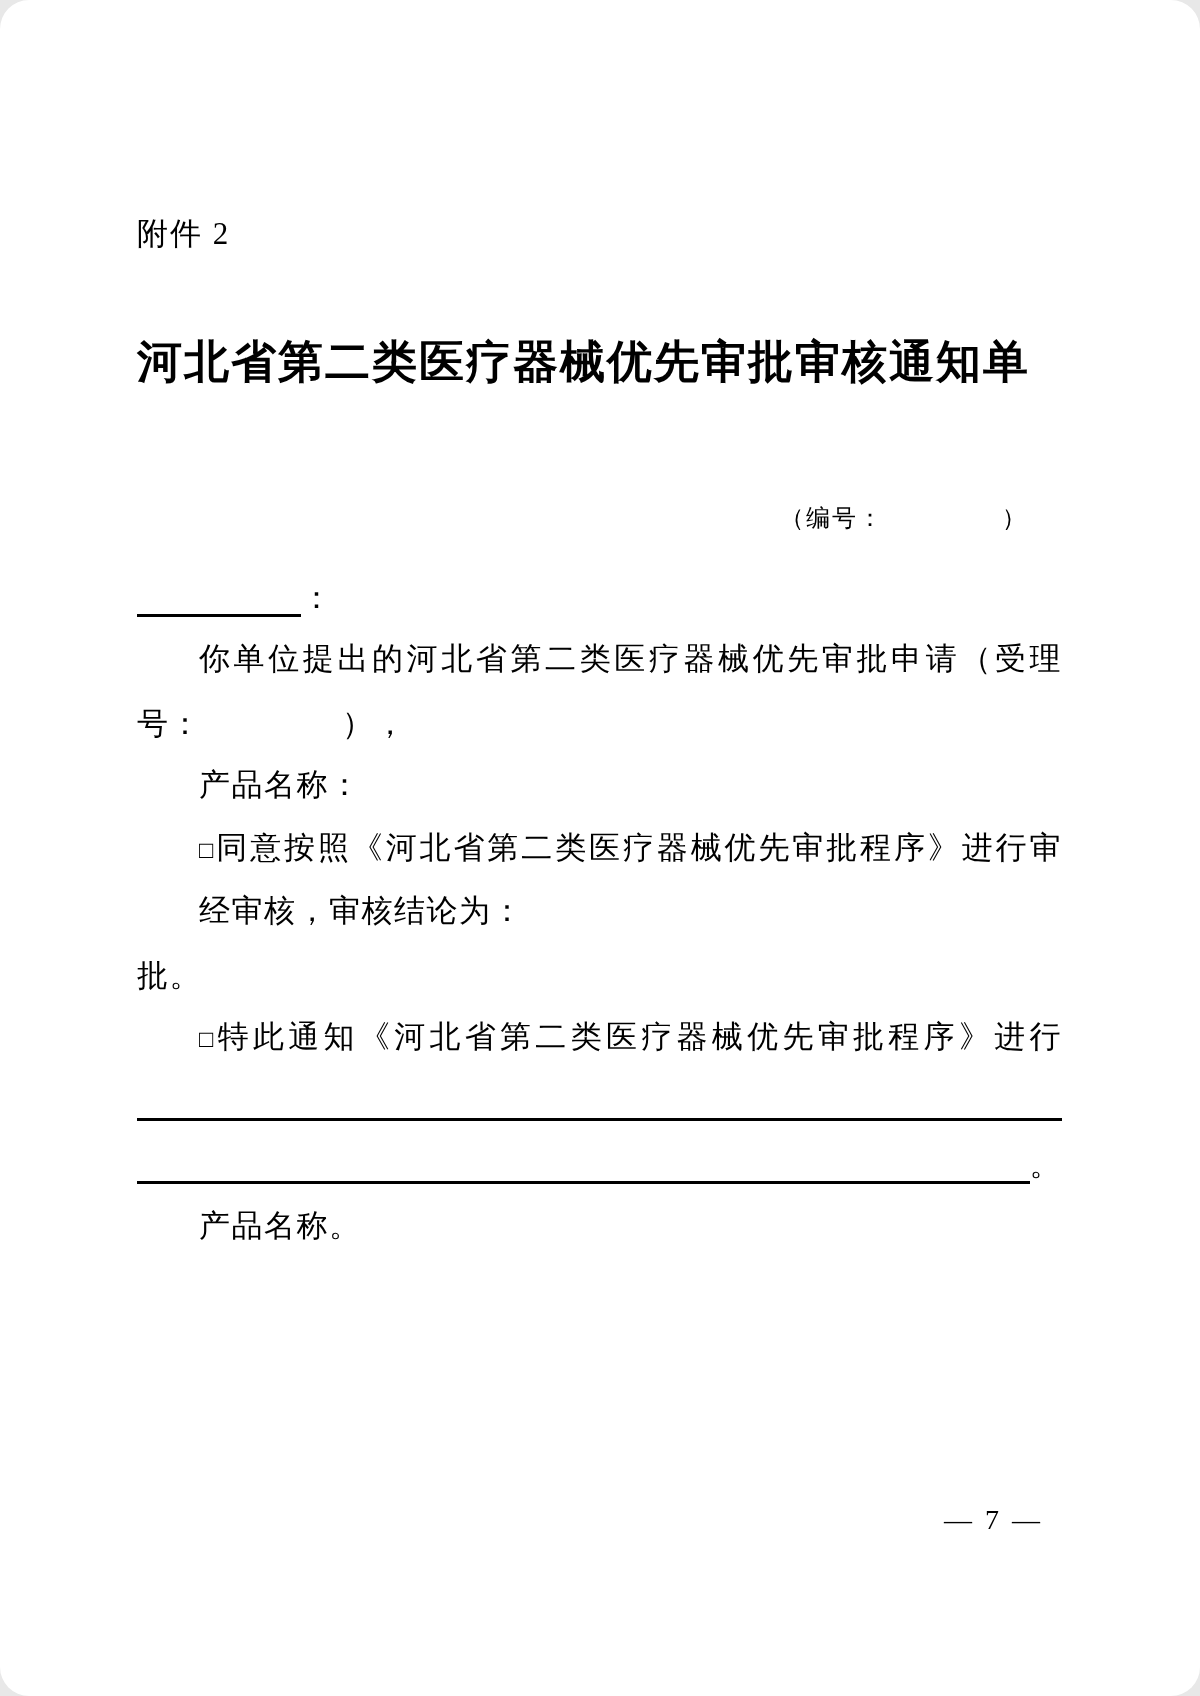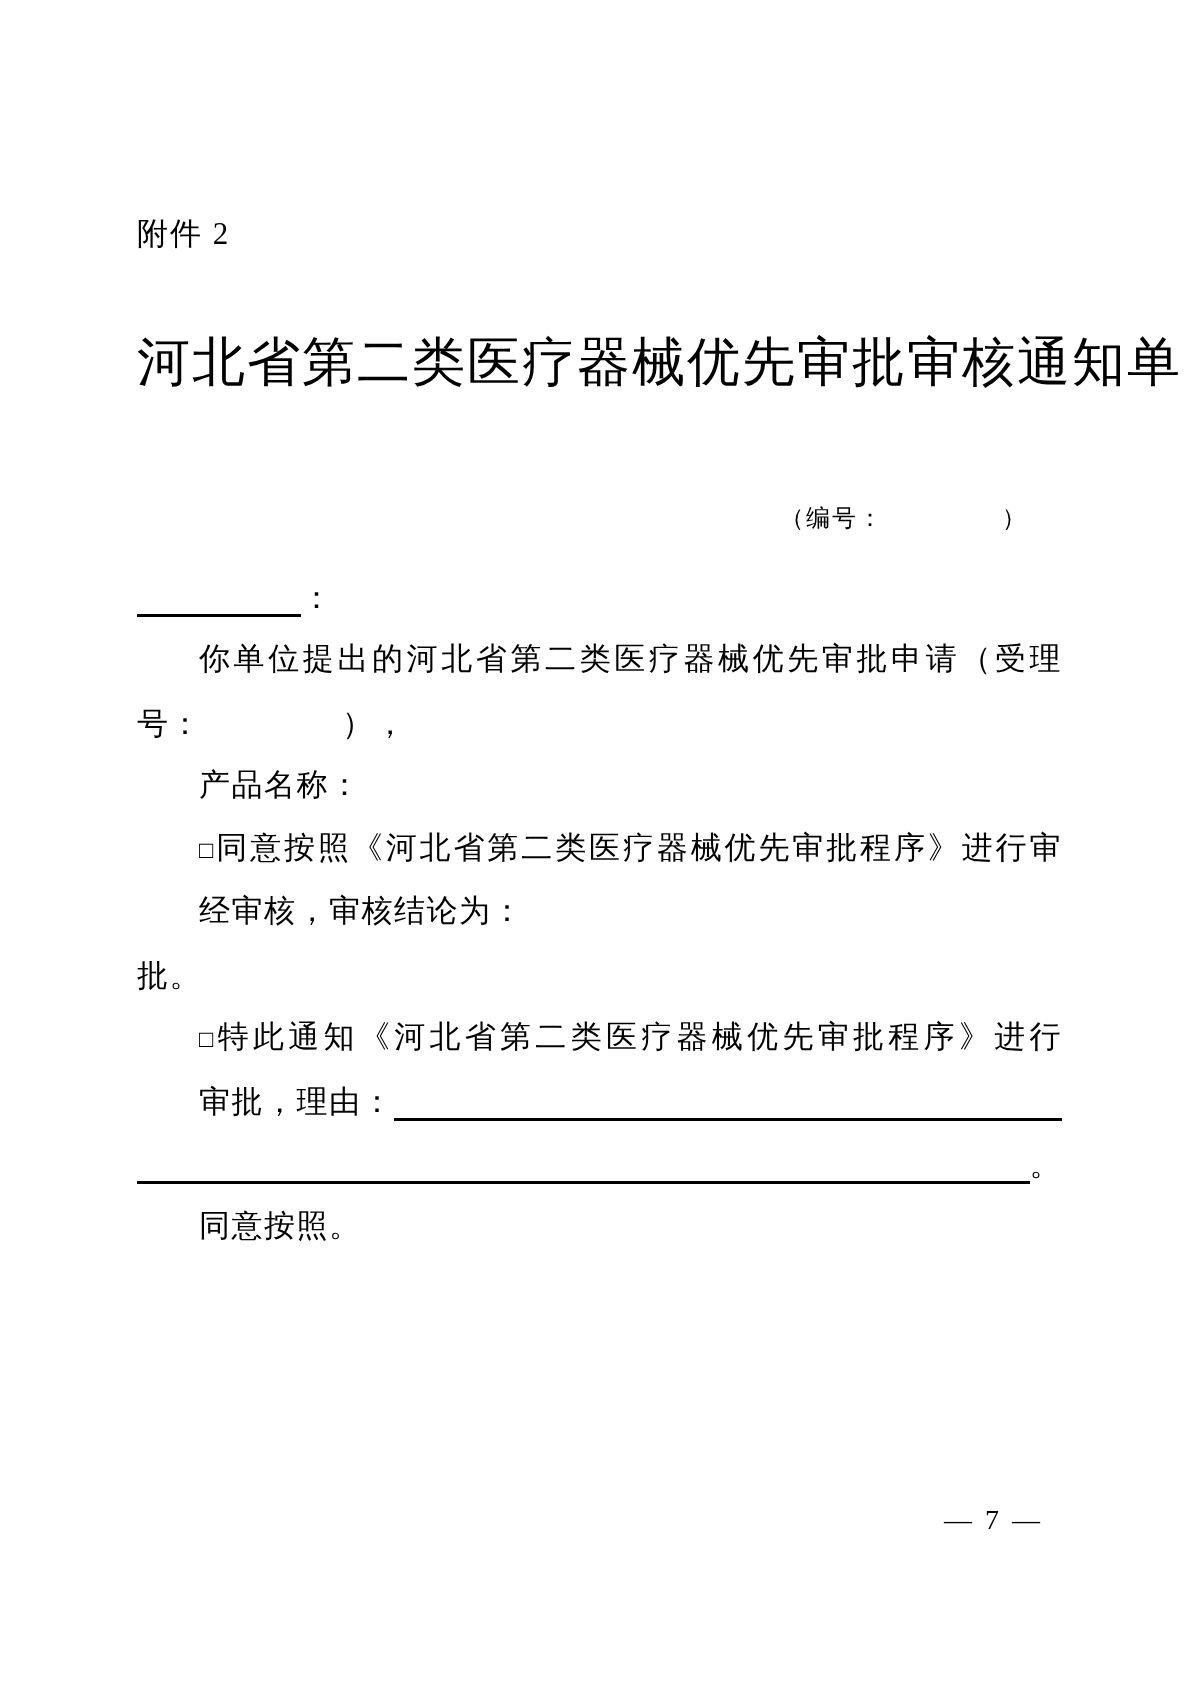--- a/index.html
+++ b/index.html
@@ -6,30 +6,31 @@
   .page{
     position:relative;
     width:1200px;height:1696px;
     margin:0 auto;
     background:#ffffff;
     color:#000000;
     font-family:"Liberation Serif","DejaVu Serif",serif;
     box-sizing:border-box;
     padding:214px 138px 0 137px;
     overflow:hidden;
+    border-radius:29px;
   }
   .attachment{
     font-size:31px;line-height:40px;
     letter-spacing:2px;
   }
   .doc-title{
     margin-top:74px;
-    font-size:53px;line-height:68px;
-    font-weight:400;
-    text-align:right;
+    font-size:45px;line-height:68px;
+    font-weight:700;
+    text-align:left;
     letter-spacing:2px;
     white-space:nowrap;
   }
   .serial-row{
     margin-top:102px;
     font-size:24px;line-height:40px;
     text-align:right;
     padding-right:34px;
     letter-spacing:2px;
   }
@@ -99,28 +100,27 @@
 
     <div class="bline indent">经审核，审核结论为：</div>
 
     <div class="bline">批。</div>
 
     <div class="bline justify indent">
       <span class="cbx">□</span><span>特此通知《河北省第二类医疗器械优先审批程序》进行</span>
     </div>
 
     <div class="bline flexline">
-      <span class="reason-pre">审批，理由：</span>
       <span class="uline flexfill"></span>
     </div>
 
     <div class="bline flexline">
       <span class="uline flexfill"></span>
       <span class="period-after">。</span>
     </div>
 
-    <div class="bline indent">同意按照。</div>
+    <div class="bline indent">产品名称。</div>
 
   </div>
 
   <div class="page-number">— 7 —</div>
 
 </div>
 
 </body></html>

